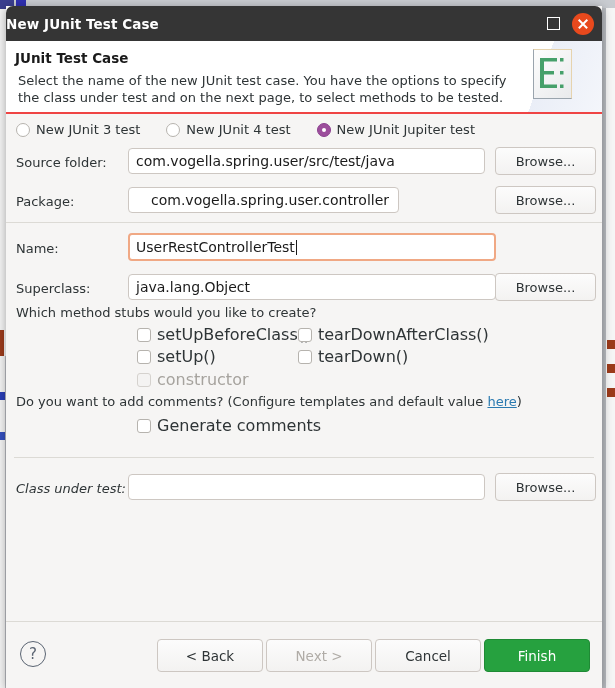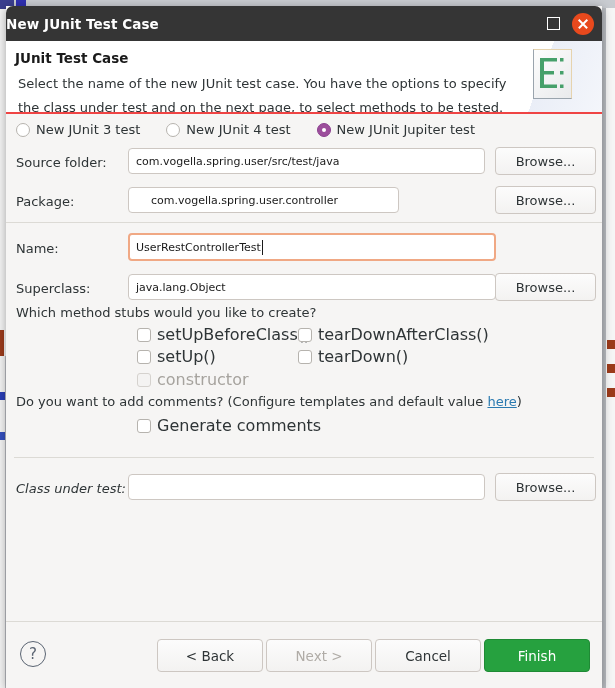--- a/index.html
+++ b/index.html
@@ -121,21 +121,21 @@
     font-size: 13.5px;
     font-weight: bold;
     color: #1a1a1a;
   }
   .header-desc {
     position: absolute;
     left: 12px;
     top: 31px;
     width: 500px;
     font-size: 13px;
-    line-height: 24px;
+    line-height: 17px;
     color: #2e3436;
   }
   .header-wedge {
     position: absolute;
     right: 0;
     top: 0;
     width: 116px;
     height: 71px;
     background: linear-gradient(110deg, #ffffff 48%, #eaeef7 48%, #f4f6fb 100%);
   }
@@ -204,21 +204,21 @@
 
   
   .tinput {
     height: 26px;
     background: #ffffff;
     border: 1px solid #cdc7c2;
     border-radius: 4px;
     display: flex;
     align-items: center;
     padding: 0 7px;
-    font-size: 11px;
+    font-size: 14px;
     color: #1a1a1a;
     box-sizing: border-box;
     cursor: text;
     overflow: hidden;
     white-space: nowrap;
   }
   .tinput.focused {
     border: 2px solid #f0a884;
     padding: 0 6px;
   }

